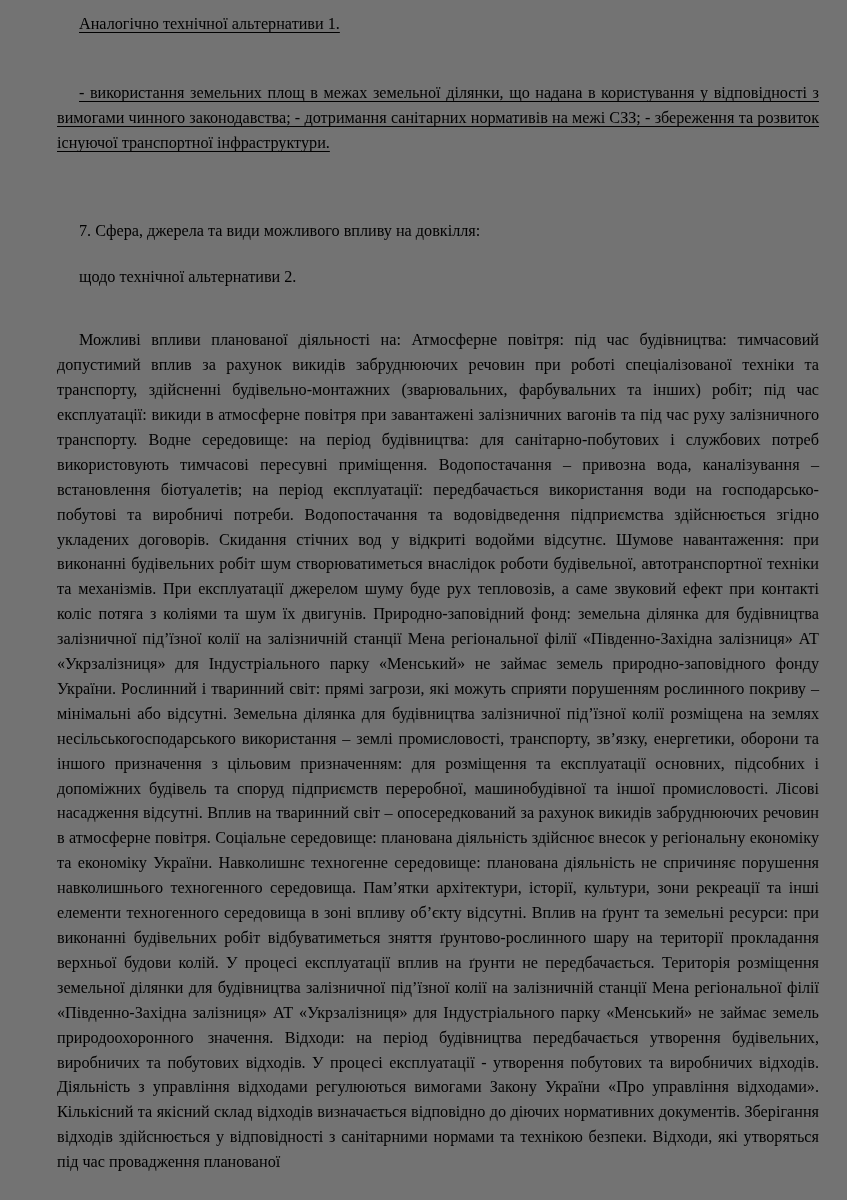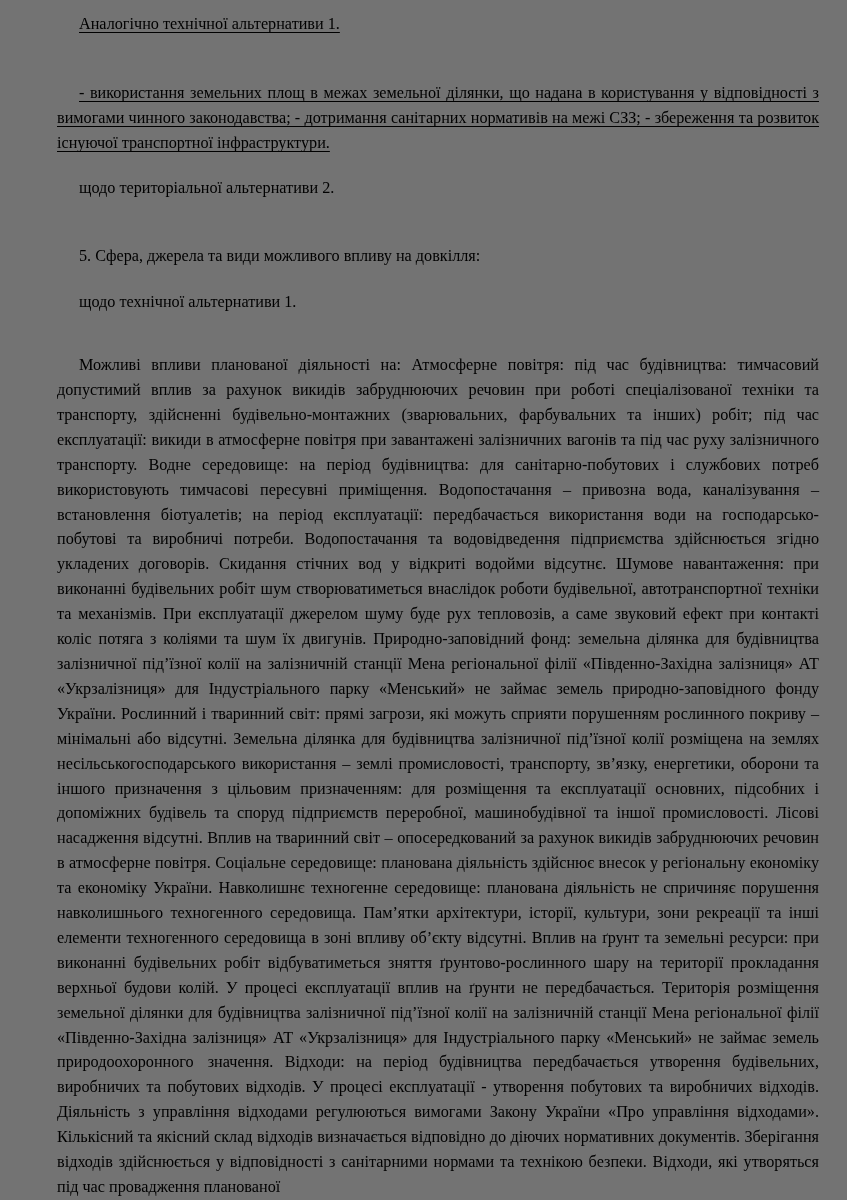--- a/index.html
+++ b/index.html
@@ -73,31 +73,30 @@
 
     <div class="gap-a"></div>
 
 
     <div class="gap-b"></div>
 
     <p class="para"><span class="ul">- використання земельних площ в межах земельної ділянки, що надана в користування у відповідності з вимогами чинного законодавства; - дотримання санітарних нормативів на межі СЗЗ; - збереження та розвиток існуючої транспортної інфраструктури.</span></p>
 
     <div class="gap-c"></div>
 
-    <p class="para short"><span>щодо територіальної альтернативи 2.</span></p>
 
     <div class="gap-d"></div>
 
 
     <div class="gap-e"></div>
 
-    <p class="para short"><span>5. Сфера, джерела та види можливого впливу на довкілля:</span></p>
+    <p class="para short"><span>7. Сфера, джерела та види можливого впливу на довкілля:</span></p>
 
     <div class="gap-f"></div>
 
-    <p class="para short"><span>щодо технічної альтернативи 1.</span></p>
+    <p class="para short"><span>щодо технічної альтернативи 2.</span></p>
 
     <div class="gap-g"></div>
 
     <p class="block-main"><span class="ul">Можливі впливи планованої діяльності на: Атмосферне повітря: під час будівництва: тимчасовий допустимий вплив за рахунок викидів забруднюючих речовин при роботі спеціалізованої техніки та транспорту, здійсненні будівельно-монтажних (зварювальних, фарбувальних та інших) робіт; під час експлуатації: викиди в атмосферне повітря при завантажені залізничних вагонів та під час руху залізничного транспорту. Водне середовище: на період будівництва: для санітарно-побутових і службових потреб використовують тимчасові пересувні приміщення. Водопостачання – привозна вода, каналізування – встановлення біотуалетів; на період експлуатації: передбачається використання води на господарсько-побутові та виробничі потреби. Водопостачання та водовідведення підприємства здійснюється згідно укладених договорів. Скидання стічних вод у відкриті водойми відсутнє. Шумове навантаження: при виконанні будівельних робіт шум створюватиметься внаслідок роботи будівельної, автотранспортної техніки та механізмів. При експлуатації джерелом шуму буде рух тепловозів, а саме звуковий ефект при контакті коліс потяга з коліями та шум їх двигунів. Природно-заповідний фонд: земельна ділянка для будівництва залізничної підʼїзної колії на залізничній станції Мена регіональної філії «Південно-Західна залізниця» АТ «Укрзалізниця» для Індустріального парку «Менський» не займає земель природно-заповідного фонду України. Рослинний і тваринний світ: прямі загрози, які можуть сприяти порушенням рослинного покриву – мінімальні або відсутні. Земельна ділянка для будівництва залізничної підʼїзної колії розміщена на землях несільськогосподарського використання – землі промисловості, транспорту, звʼязку, енергетики, оборони та іншого призначення з цільовим призначенням: для розміщення та експлуатації основних, підсобних і допоміжних будівель та споруд підприємств переробної, машинобудівної та іншої промисловості. Лісові насадження відсутні. Вплив на тваринний світ – опосередкований за рахунок викидів забруднюючих речовин в атмосферне повітря. Соціальне середовище: планована діяльність здійснює внесок у регіональну економіку та економіку України. Навколишнє техногенне середовище: планована діяльність не спричиняє порушення навколишнього техногенного середовища. Памʼятки архітектури, історії, культури, зони рекреації та інші елементи техногенного середовища в зоні впливу обʼєкту відсутні. Вплив на ґрунт та земельні ресурси: при виконанні будівельних робіт відбуватиметься зняття ґрунтово-рослинного шару на території прокладання верхньої будови колій. У процесі експлуатації вплив на ґрунти не передбачається. Територія розміщення земельної ділянки для будівництва залізничної підʼїзної колії на залізничній станції Мена регіональної філії «Південно-Західна залізниця» АТ «Укрзалізниця» для Індустріального парку «Менський» не займає земель природоохоронного</span><span class="nospace-gap"></span><span class="ul">значення.</span> <span class="ul">Відходи: на період будівництва передбачається утворення будівельних, виробничих та побутових відходів. У процесі експлуатації - утворення побутових та виробничих відходів. Діяльність з управління відходами регулюються вимогами Закону України «Про управління відходами». Кількісний та якісний склад відходів визначається відповідно до діючих нормативних документів. Зберігання відходів здійснюється у відповідності з санітарними нормами та технікою безпеки. Відходи, які утворяться під час провадження планованої</span></p>
 
   </div>
 </div>
 
 </body></html>

